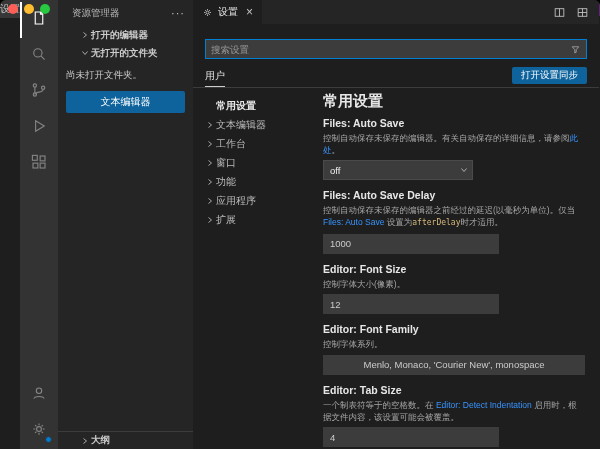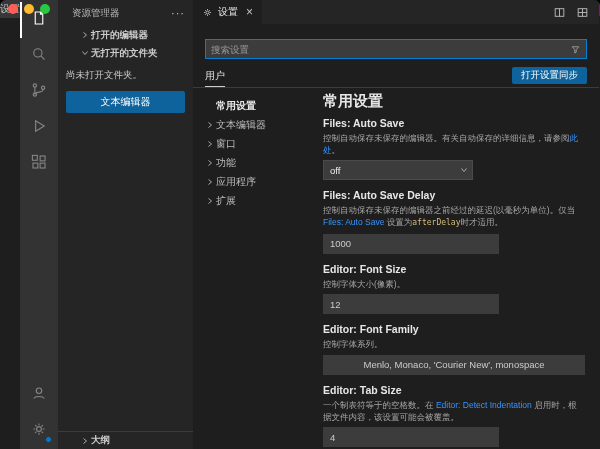--- a/index.html
+++ b/index.html
@@ -261,20 +261,28 @@
             <span class="chev"></span>
             <span class="toc-label">常用设置</span>
           </div>
           <div class="toc-row">
             <span class="chev">
                 <svg width="8" height="8" viewBox="0 0 16 16" fill="none" stroke="currentColor" stroke-width="1.8">
                   <path d="M5 3l6 5-6 5"></path>
                 </svg>
               </span>
             <span class="toc-label">文本编辑器</span>
+          </div>
+          <div class="toc-row">
+            <span class="chev">
+                <svg width="8" height="8" viewBox="0 0 16 16" fill="none" stroke="currentColor" stroke-width="1.8">
+                  <path d="M5 3l6 5-6 5"></path>
+                </svg>
+              </span>
+            <span class="toc-label">工作台</span>
           </div>
           <div class="toc-row">
             <span class="chev">
                 <svg width="8" height="8" viewBox="0 0 16 16" fill="none" stroke="currentColor" stroke-width="1.8">
                   <path d="M5 3l6 5-6 5"></path>
                 </svg>
               </span>
             <span class="toc-label">窗口</span>
           </div>
           <div class="toc-row">

